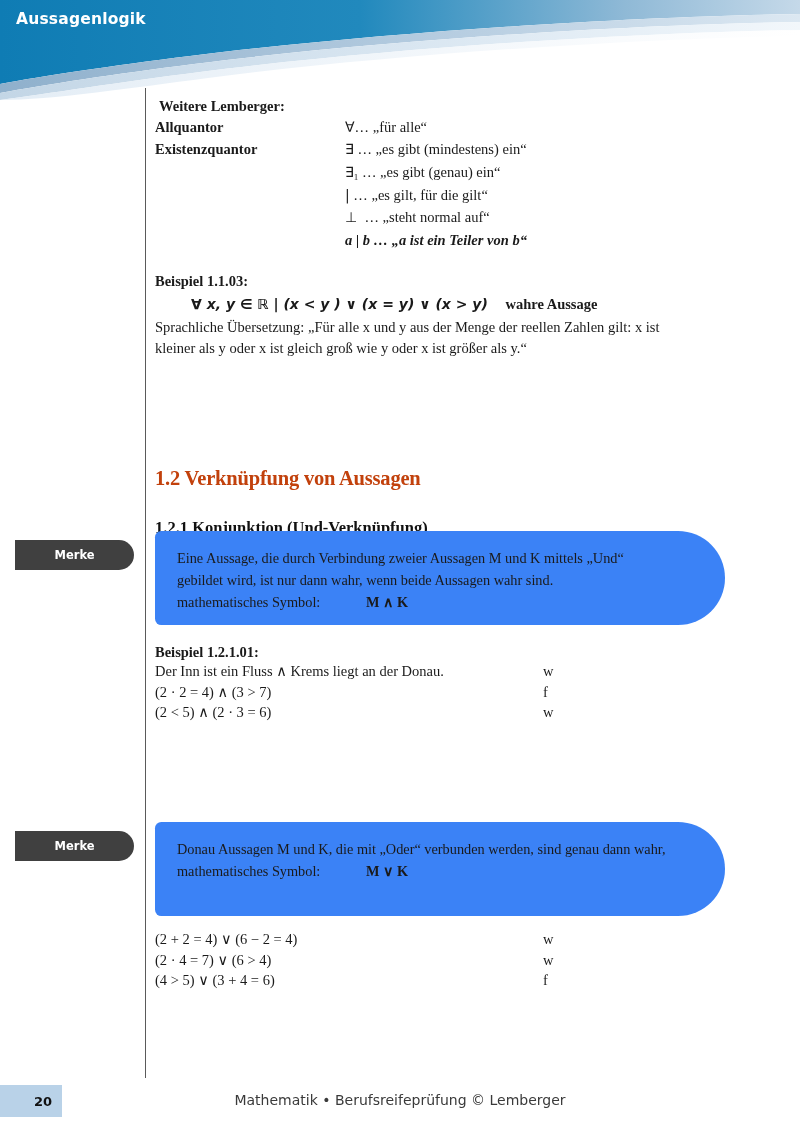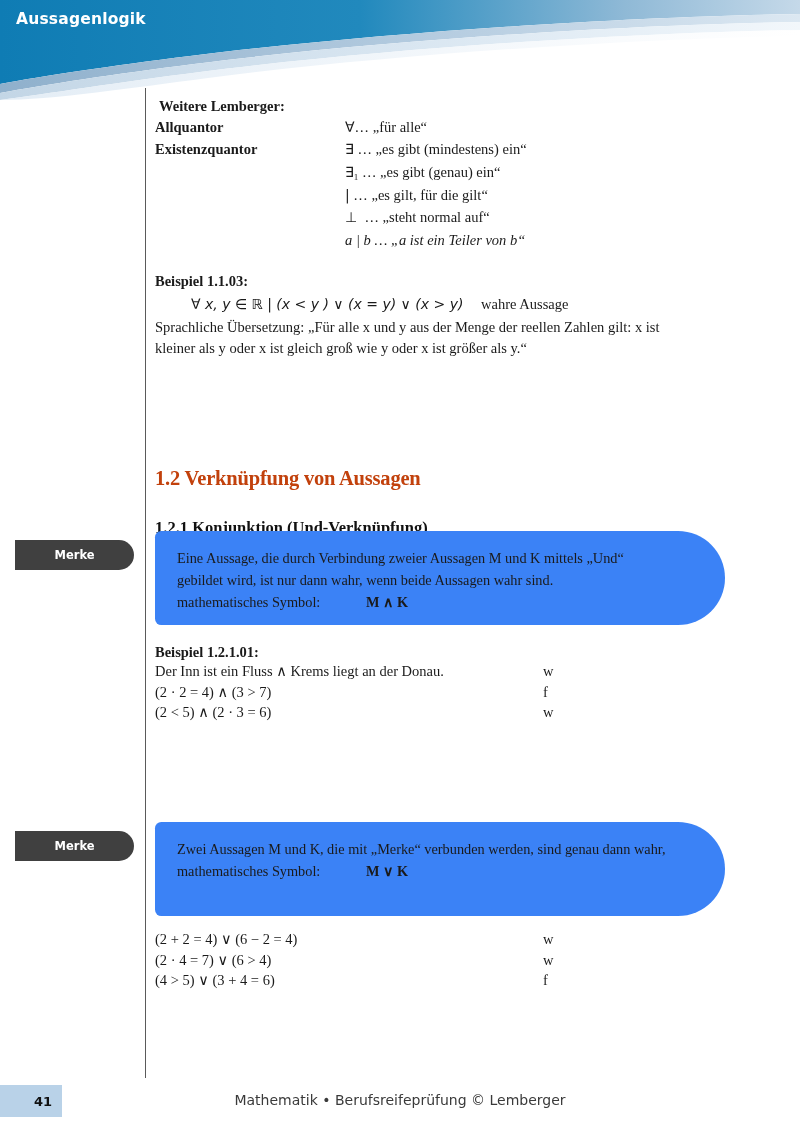--- a/index.html
+++ b/index.html
@@ -79,21 +79,21 @@
     white-space: nowrap;
   }
   .ops-value {
     white-space: nowrap;
     margin-left: 10px;
   }
   .mathsym {
     font-family: "DejaVu Sans", sans-serif;
     font-size: 14px;
   }
-  .ital { font-style: italic; }
+  .ital { font-style: italic; font-weight: bold; }
   sub.one {
     font-size: 9px;
     vertical-align: -3px;
   }
 
   
   .example {
     margin-top: 20px;
     font-size: 14.5px;
     line-height: 1.46;
@@ -358,21 +358,21 @@
       <span class="val">w</span>
     </div>
   </div>
 </div>
 
 <div class="merke-badge two">
   <span>Merke</span>
 </div>
 
 <div class="note-box two">
-  <div>Zwei Aussagen M und K, die mit „Merke“ verbunden werden, sind genau dann wahr,</div>
+  <div>Donau Aussagen M und K, die mit „Oder“ verbunden werden, sind genau dann wahr,</div>
   <div>
     <span>mathematisches Symbol:</span>
     <span class="note-sym">M ∨ K</span>
   </div>
 </div>
 
 <div class="ex-block second">
   <div class="ex-rows">
     <div class="ex-row">
       <span class="stmt">(2 + 2  =  4) ∨ (6 − 2  =  4)</span>
@@ -383,14 +383,14 @@
       <span class="val">w</span>
     </div>
     <div class="ex-row">
       <span class="stmt">(4  &gt;  5) ∨ (3 + 4  =  6)</span>
       <span class="val">f</span>
     </div>
   </div>
 </div>
 
 <div class="page-num-box"></div>
-<div class="page-num">41</div>
+<div class="page-num">20</div>
 <div class="footer-text">Mathematik • Berufsreifeprüfung © Lemberger</div>
 
 </body></html>

